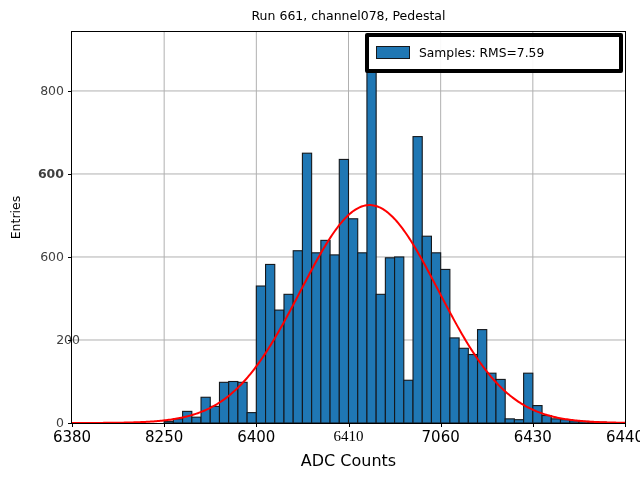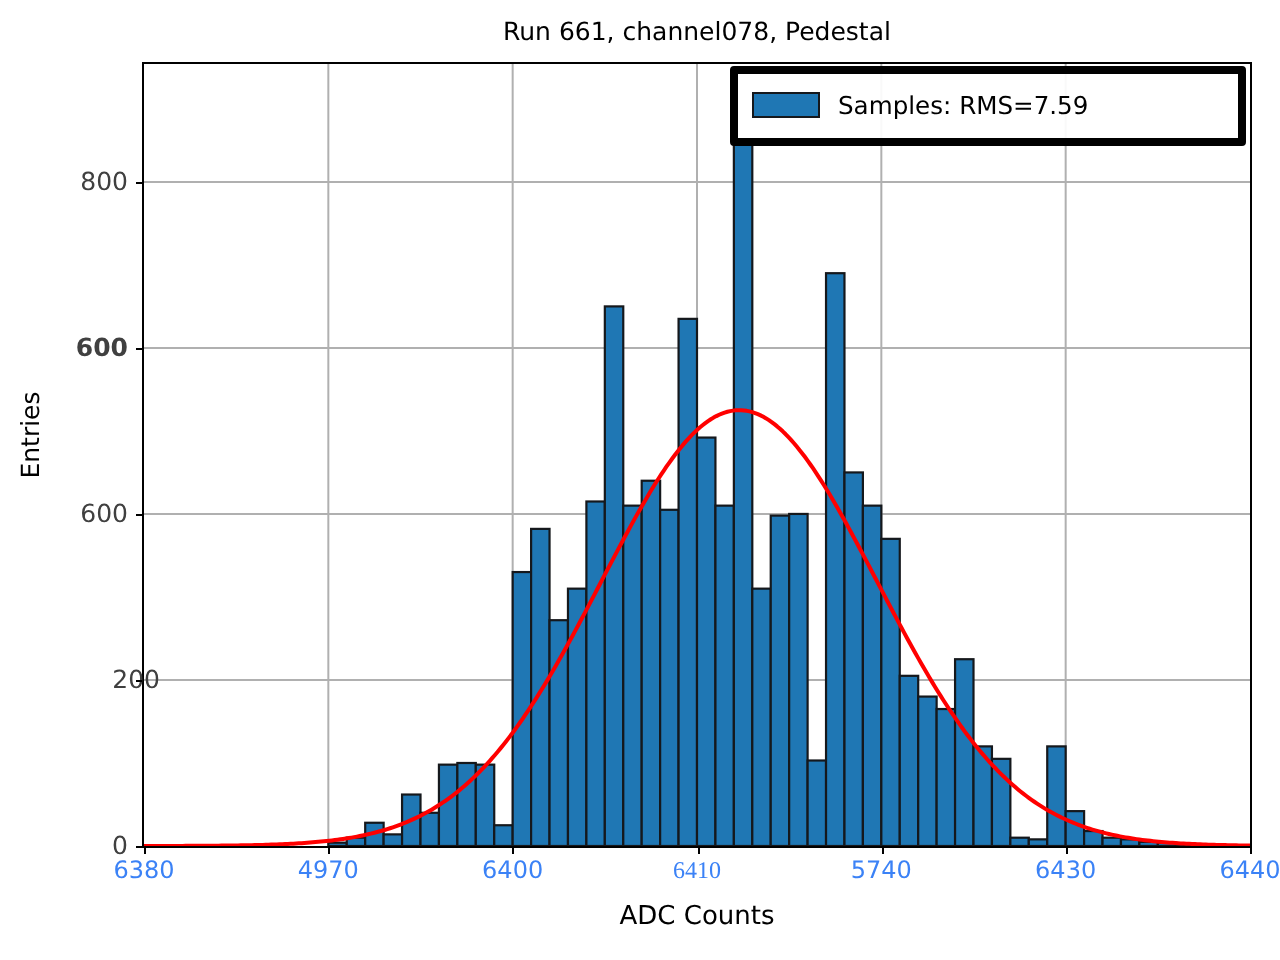--- a/index.html
+++ b/index.html
@@ -49,32 +49,32 @@
     position: absolute;
     text-align: right;
     font-size: 12.5px;
     color: #404040;
     width: 56px;
     white-space: nowrap;
   }
   .xtick-label {
     position: absolute;
     text-align: center;
-    font-size: 12px;
-    color: #3b82f6;
+    font-size: 15px;
+    color: #000000;
     width: 70px;
     white-space: nowrap;
   }
   #xlabel {
     position: absolute;
     left: 71px;
     top: 451px;
     width: 555px;
     text-align: center;
-    font-size: 13px;
+    font-size: 16px;
     color: #000000;
   }
   #ylabel {
     position: absolute;
     left: -85px;
     top: 210px;
     width: 200px;
     text-align: center;
     font-size: 12.5px;
     color: #000000;
@@ -208,27 +208,27 @@
       <div class="ytick-label" style="left: 8px; top: 248.97px;">600</div>
       <div style="position: absolute; background: rgb(0, 0, 0); width: 3.5px; height: 1px; left: 67.5px; top: 256.97px;"></div>
       <div class="ytick-label" style="left: 8px; top: 165.955px; font-weight: bold;">600</div>
       <div style="position: absolute; background: rgb(0, 0, 0); width: 3.5px; height: 1px; left: 67.5px; top: 173.955px;"></div>
       <div class="ytick-label" style="left: 8px; top: 82.9406px;">800</div>
       <div style="position: absolute; background: rgb(0, 0, 0); width: 3.5px; height: 1px; left: 67.5px; top: 90.9406px;"></div>
     </div>
   <div id="ticks-x">
       <div class="xtick-label" style="left: 37px; top: 428px;">6380</div>
       <div style="position: absolute; background: rgb(0, 0, 0); height: 3.5px; width: 1px; left: 72px; top: 423px;"></div>
-      <div class="xtick-label" style="left: 129.167px; top: 428px;">4970</div>
+      <div class="xtick-label" style="left: 129.167px; top: 428px;">8250</div>
       <div style="position: absolute; background: rgb(0, 0, 0); height: 3.5px; width: 1px; left: 164.167px; top: 423px;"></div>
       <div class="xtick-label" style="left: 221.333px; top: 428px; text-align: center;">6400</div>
       <div style="position: absolute; background: rgb(0, 0, 0); height: 3.5px; width: 1px; left: 256.333px; top: 423px;"></div>
       <div class="xtick-label" style="left: 313.5px; top: 428px; font-family: Liberation Serif, serif;">6410</div>
       <div style="position: absolute; background: rgb(0, 0, 0); height: 3.5px; width: 1px; left: 348.5px; top: 423px;"></div>
-      <div class="xtick-label" style="left: 405.667px; top: 428px;">5740</div>
+      <div class="xtick-label" style="left: 405.667px; top: 428px;">7060</div>
       <div style="position: absolute; background: rgb(0, 0, 0); height: 3.5px; width: 1px; left: 440.667px; top: 423px;"></div>
       <div class="xtick-label" style="left: 497.833px; top: 428px;">6430</div>
       <div style="position: absolute; background: rgb(0, 0, 0); height: 3.5px; width: 1px; left: 532.833px; top: 423px;"></div>
       <div class="xtick-label" style="left: 590px; top: 428px;">6440</div>
       <div style="position: absolute; background: rgb(0, 0, 0); height: 3.5px; width: 1px; left: 625px; top: 423px;"></div>
     </div>
 
   <div id="xlabel">ADC Counts</div>
   <div id="ylabel">Entries</div>
 

